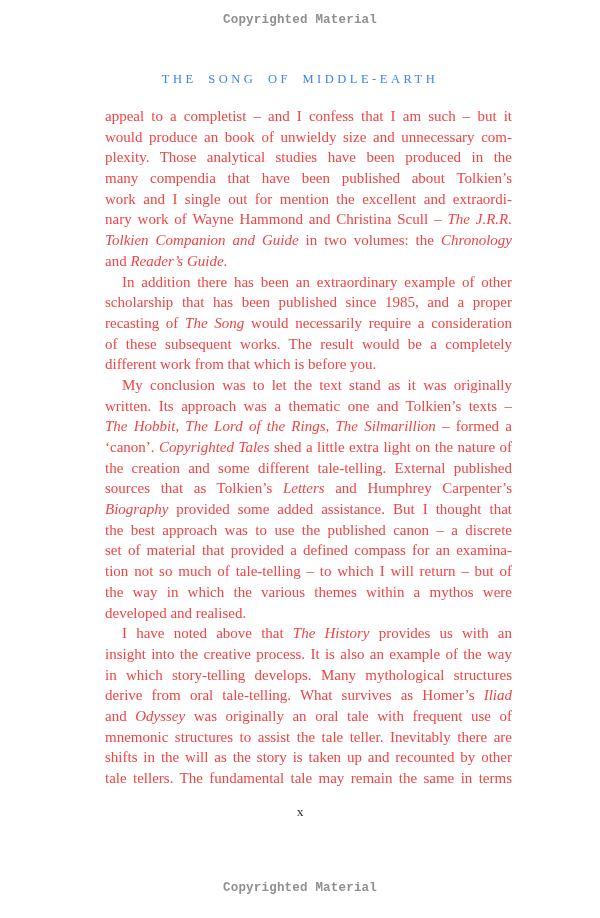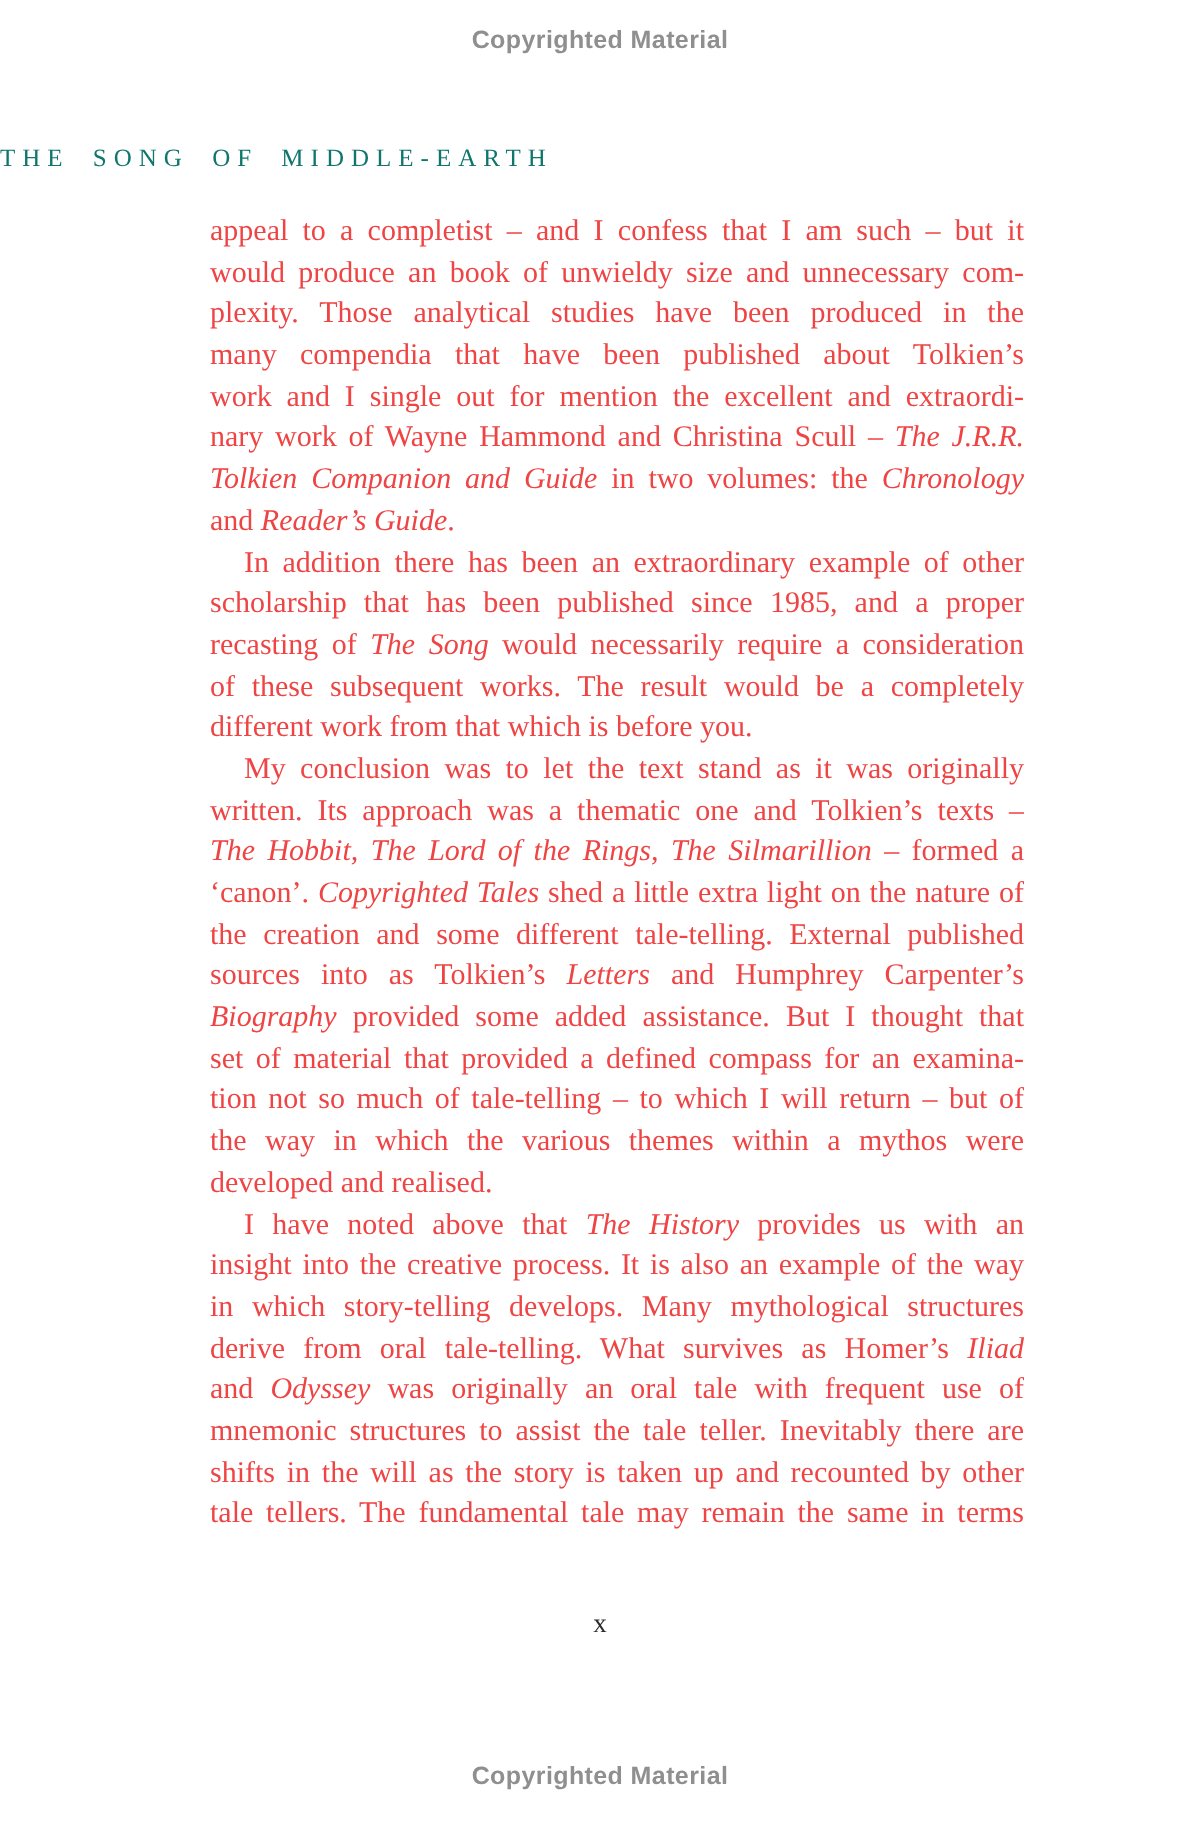--- a/index.html
+++ b/index.html
@@ -9,38 +9,38 @@
     height: 918px;
     background: #ffffff;
     font-family: "Liberation Serif", serif;
     overflow: hidden;
   }
   .copyright-notice {
     position: absolute;
     left: 0;
     width: 100%;
     text-align: center;
-    font-family: Liberation Sans, sans-serif;
+    font-family: Liberation Mono, monospace;
     font-weight: 700;
     font-size: 12.5px;
     color: #8f8f8f;
     letter-spacing: 0.2px;
   }
   .copyright-top { top: 13px; }
   .copyright-bottom { top: 881px; }
   .running-header {
     position: absolute;
     top: 72px;
     left: 0;
     width: 100%;
-    text-align: left;
+    text-align: center;
     font-family: "Liberation Serif", serif;
     font-size: 12.5px;
     font-weight: 400;
-    color: #0f766e;
+    color: #3b82f6;
     letter-spacing: 3.5px;
     word-spacing: 5px;
   }
   .body-text {
     position: absolute;
     top: 106px;
     left: 105px;
     width: 407px;
     font-size: 15px;
     color: #ef4444;
@@ -88,22 +88,23 @@
       <div class="line indent"><span>In addition there has been an extraordinary example of other</span></div>
       <div class="line"><span>scholarship that has been published since 1985, and a proper</span></div>
       <div class="line"><span>recasting of </span><em>The Song</em><span> would necessarily require a consideration</span></div>
       <div class="line"><span>of these subsequent works. The result would be a completely</span></div>
       <div class="line last"><span>different work from that which is before you.</span></div>
       <div class="line indent"><span>My conclusion was to let the text stand as it was originally</span></div>
       <div class="line"><span>written. Its approach was a thematic one and Tolkien’s texts –</span></div>
       <div class="line"><em>The Hobbit, The Lord of the Rings, The Silmarillion</em><span> – formed a</span></div>
       <div class="line"><span>‘canon’. </span><em>Copyrighted Tales</em><span> shed a little extra light on the nature of</span></div>
       <div class="line"><span>the creation and some different tale-telling. External published</span></div>
-      <div class="line"><span>sources into as Tolkien’s </span><em>Letters</em><span> and Humphrey Carpenter’s</span></div>
+      <div class="line"><span>sources that as Tolkien’s </span><em>Letters</em><span> and Humphrey Carpenter’s</span></div>
       <div class="line"><em>Biography</em><span> provided some added assistance. But I thought that</span></div>
+      <div class="line"><span>the best approach was to use the published canon – a discrete</span></div>
       <div class="line"><span>set of material that provided a defined compass for an examina-</span></div>
       <div class="line"><span>tion not so much of tale-telling – to which I will return – but of</span></div>
       <div class="line"><span>the way in which the various themes within a mythos were</span></div>
       <div class="line last"><span>developed and realised.</span></div>
       <div class="line indent"><span>I have noted above that </span><em>The History</em><span> provides us with an</span></div>
       <div class="line"><span>insight into the creative process. It is also an example of the way</span></div>
       <div class="line"><span>in which story-telling develops. Many mythological structures</span></div>
       <div class="line"><span>derive from oral tale-telling. What survives as Homer’s </span><em>Iliad</em></div>
       <div class="line"><span>and </span><em>Odyssey</em><span> was originally an oral tale with frequent use of</span></div>
       <div class="line"><span>mnemonic structures to assist the tale teller. Inevitably there are</span></div>

